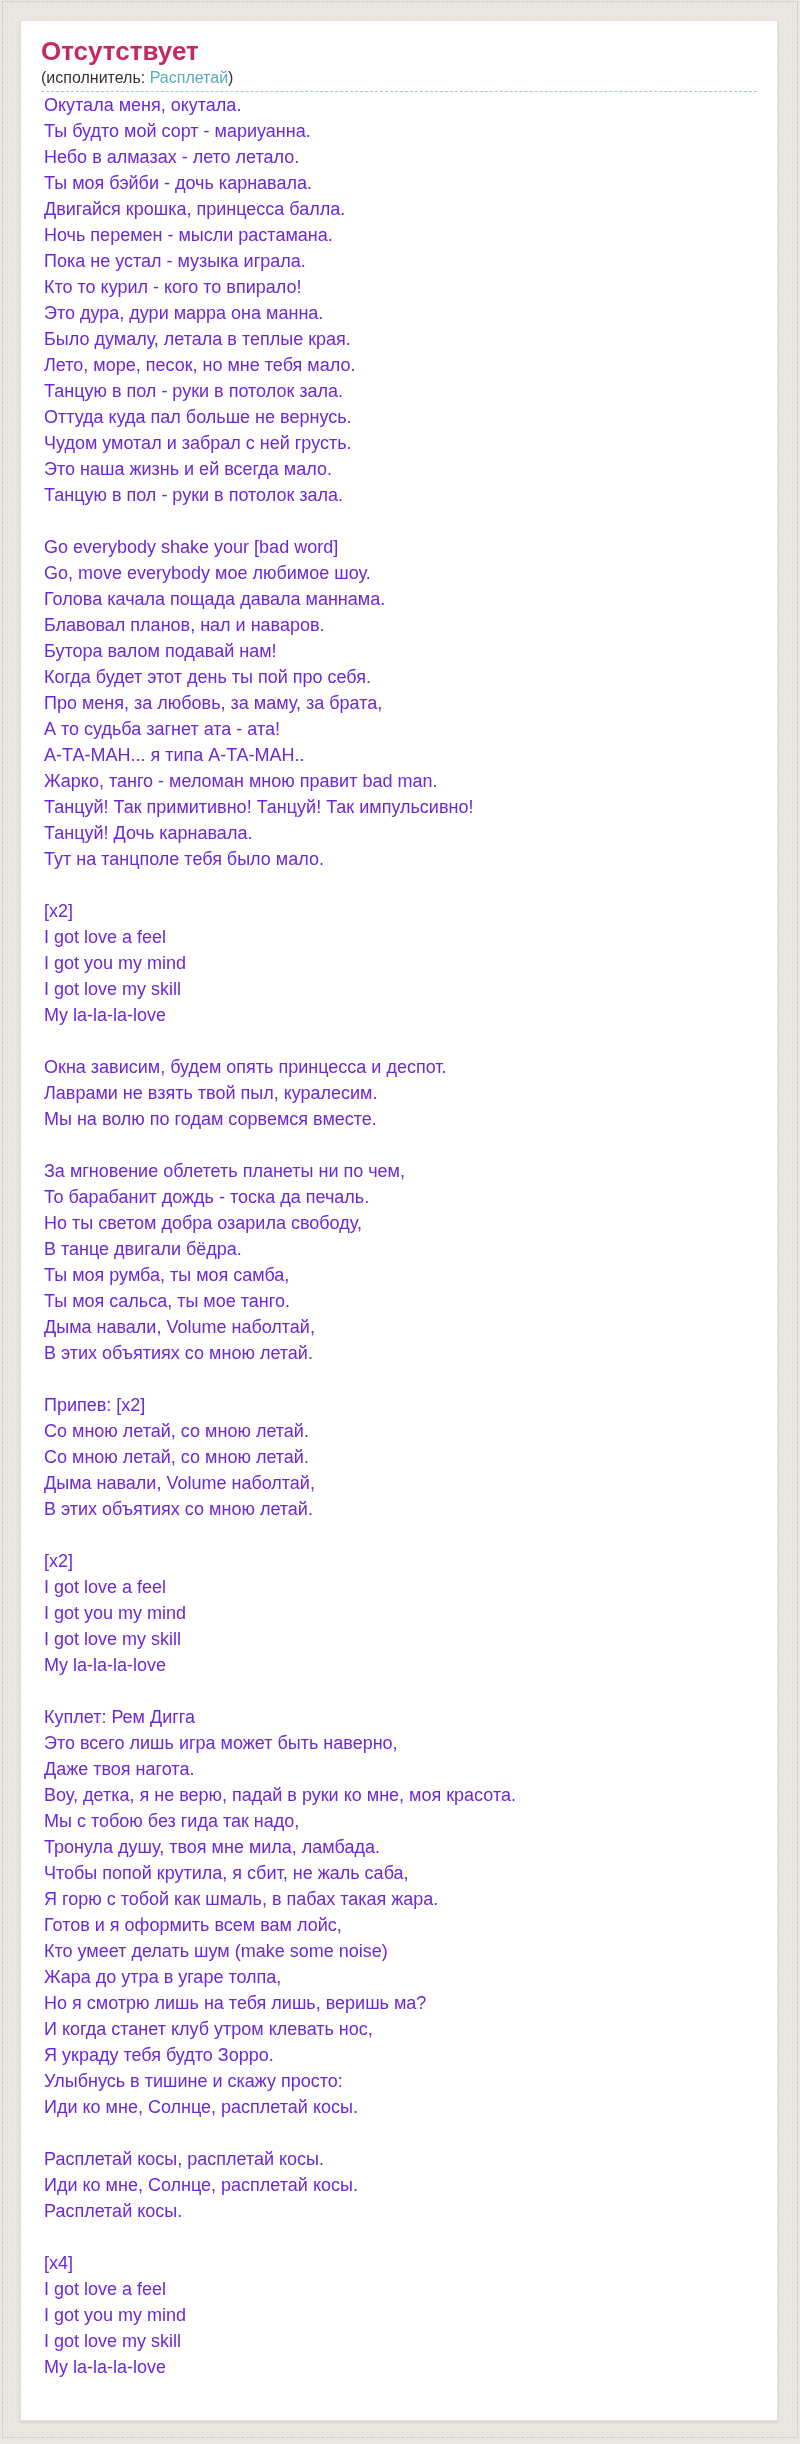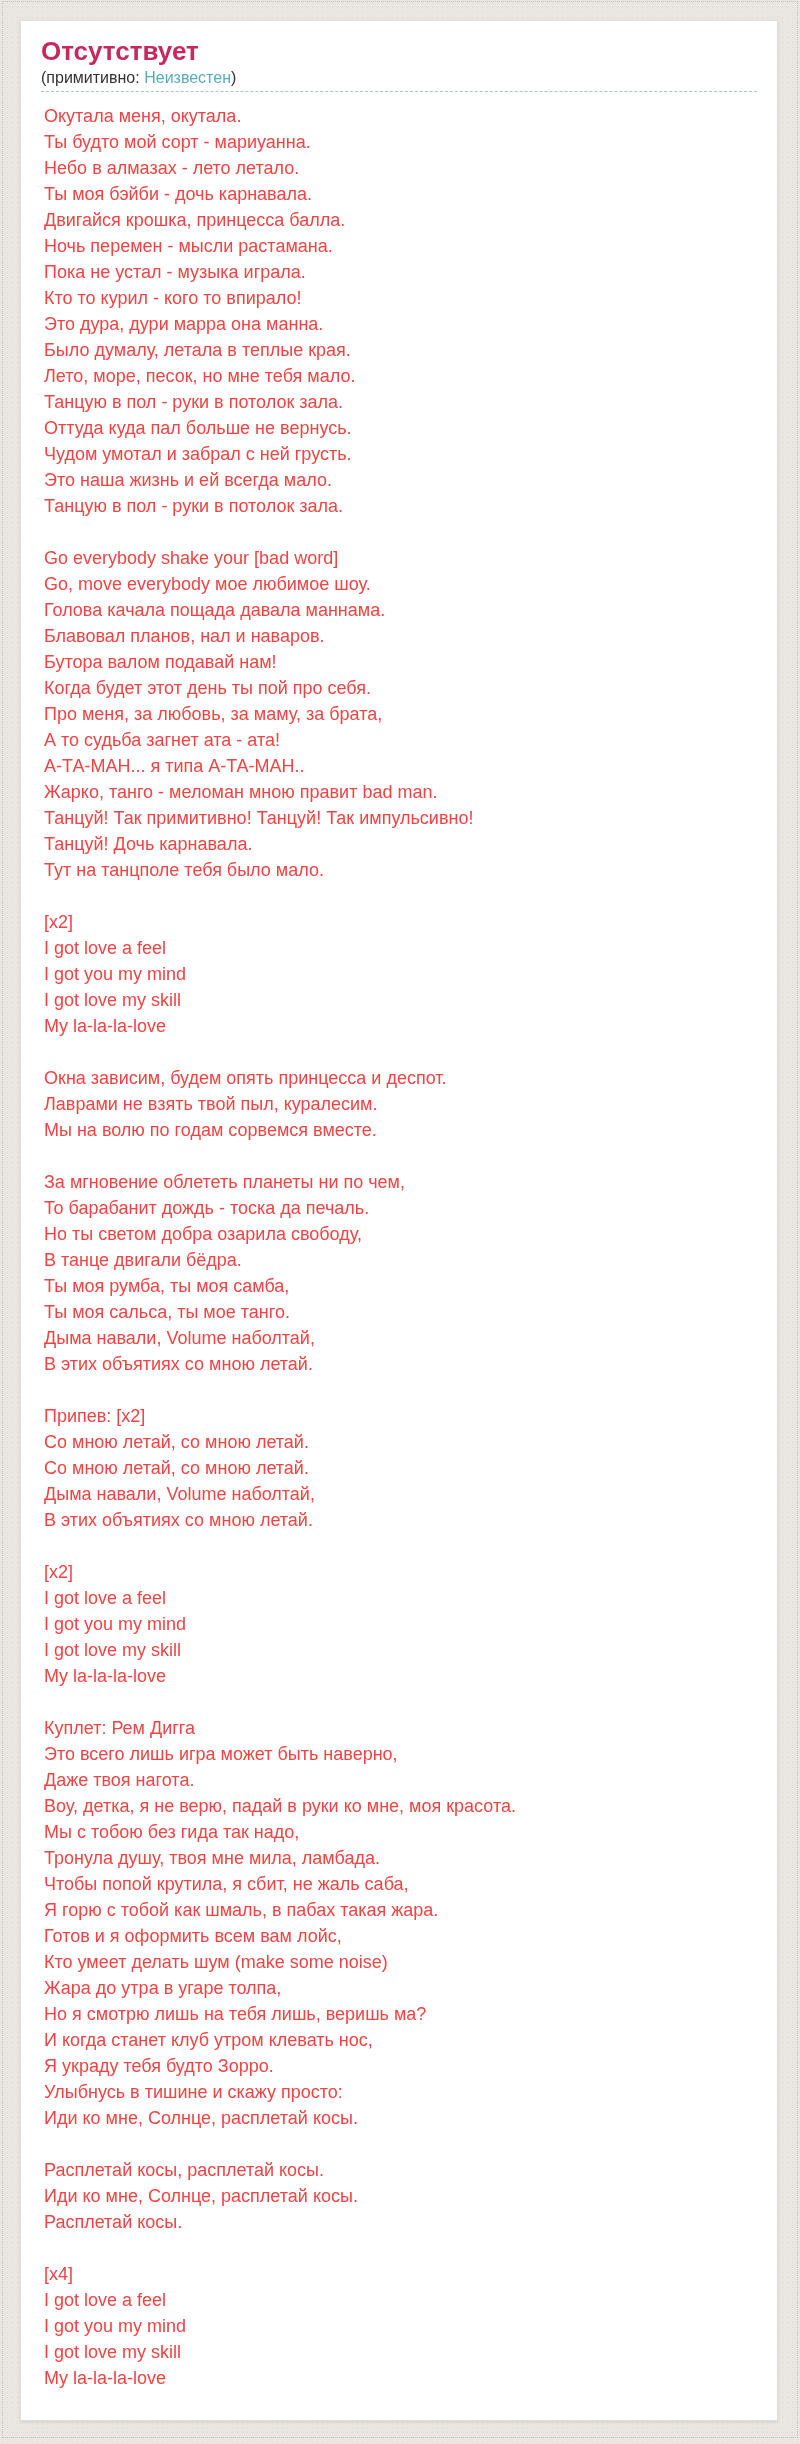--- a/index.html
+++ b/index.html
@@ -50,39 +50,38 @@
     font-size: 16px;
     line-height: 20px;
     color: #333333;
   }
   .artist-line a {
     color: #58abb7;
     text-decoration: none;
     cursor: pointer;
   }
   .lyrics {
-    margin-top: 11px;
     padding-left: 3px;
     font-size: 18px;
     line-height: 26px;
-    color: #ef4444;
+    color: #6d28d9;
     white-space: pre-line;
   }
 </style>
 </head>
 <body>
 
 <div class="page-edge"></div>
 
 <div class="card">
   <div class="header">
     <h1 class="song-title">Отсутствует</h1>
     <div class="artist-line">
-      <span>(примитивно:</span>
-      <a href="#">Неизвестен</a><span>)</span>
+      <span>(исполнитель:</span>
+      <a href="#">Расплетай</a><span>)</span>
     </div>
   </div>
   <div class="lyrics">Окутала меня, окутала.
 Ты будто мой сорт - мариуанна.
 Небо в алмазах - лето летало.
 Ты моя бэйби - дочь карнавала.
 Двигайся крошка, принцесса балла.
 Ночь перемен - мысли растамана.
 Пока не устал - музыка играла.
 Кто то курил - кого то впирало!

